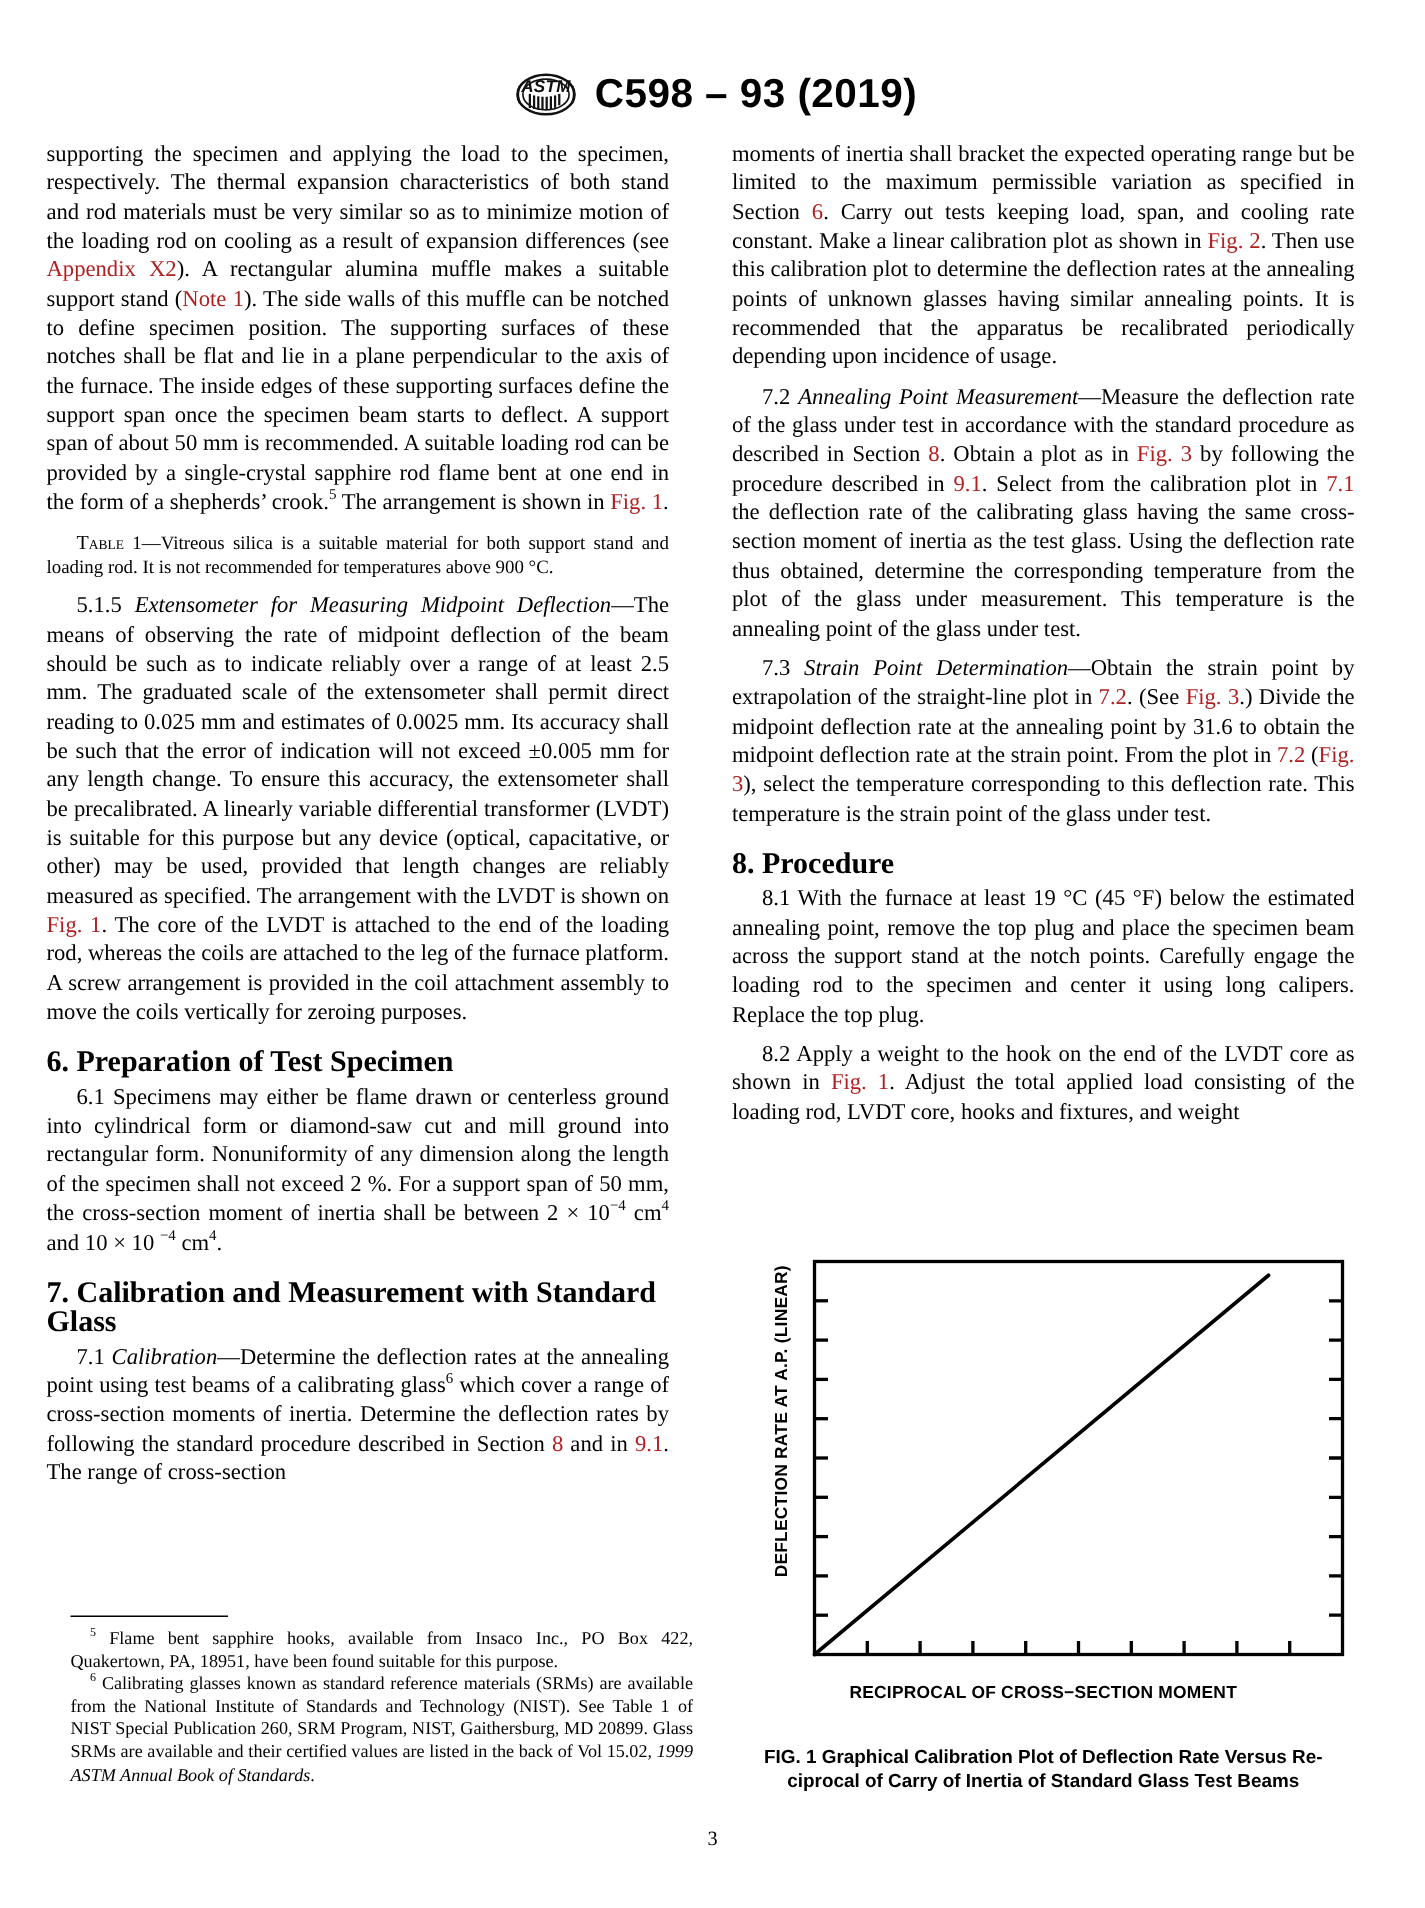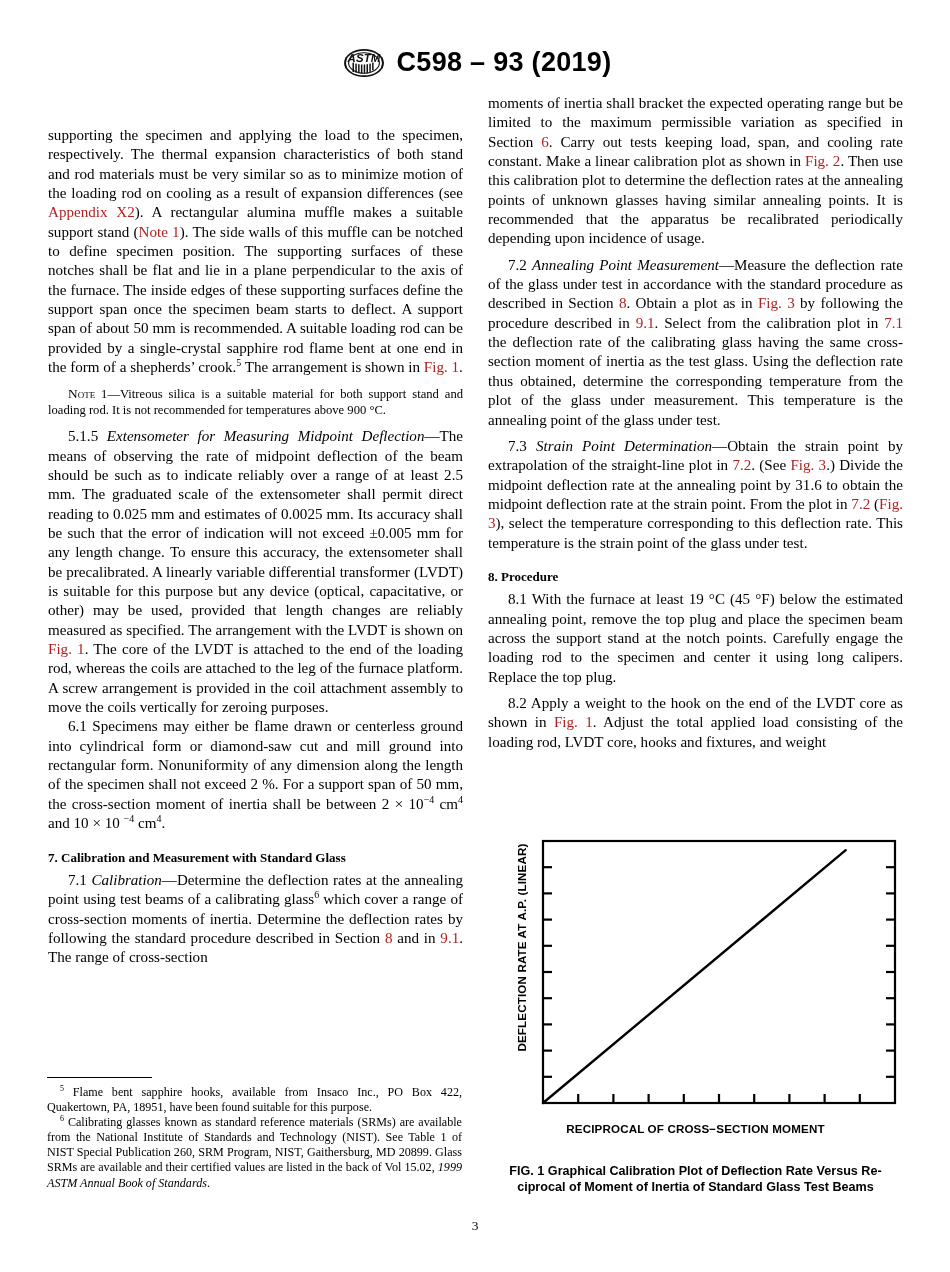--- a/index.html
+++ b/index.html
@@ -55,33 +55,33 @@
   .col {
     position: absolute;
     top: 94px;
     width: 415px;
     font-size: 15.1px;
     line-height: 19.35px;
     text-align: justify;
     text-justify: inter-word;
     hyphens: manual;
   }
-  .col-left  { left: 48px; margin-top: 32px; }
+  .col-left  { left: 31px; }
   .col-right { left: 488px; }
 
   p { margin: 0; }
   p.body {
     text-indent: 20px;
   }
   p.cont { text-indent: 0; }
 
   .sec-head {
     font-family: "Liberation Serif", "DejaVu Serif", serif;
     font-weight: bold;
-    font-size: 13px;
+    font-size: 20px;
     margin-top: 14px;
     margin-bottom: 4px;
     text-indent: 0;
     text-align: left;
   }
   .spacer-sm { height: 7px; }
 
   i, .it { }
   .lnk { color: #b02020; }
   sup { font-size: 0.66em; vertical-align: super; line-height: 0; }
@@ -203,25 +203,26 @@
         <path d="M38.6 9.4 Q40.8 15 38.6 20.5" fill="none" stroke="#111" stroke-width="1.5"></path>
       </svg>
     </span>
     <span class="header-title">C598 – 93 (2019)</span>
   </div>
 
   <div class="col col-left">
 
     <p class="body cont"><span>supporting the specimen and applying the load to the specimen, respectively. The thermal expansion characteristics of both stand and rod materials must be very similar so as to minimize motion of the loading rod on cooling as a result of expansion differences (see </span><span class="lnk">Appendix X2</span><span>). A rectangular alumina muffle makes a suitable support stand (</span><span class="lnk">Note 1</span><span>). The side walls of this muffle can be notched to define specimen position. The supporting surfaces of these notches shall be flat and lie in a plane perpendicular to the axis of the furnace. The inside edges of these supporting surfaces define the support span once the specimen beam starts to deflect. A support span of about 50 mm is recommended. A suitable loading rod can be provided by a single-crystal sapphire rod flame bent at one end in the form of a shepherds’ crook.</span><sup>5</sup><span> The arrangement is shown in </span><span class="lnk">Fig. 1</span><span>.</span></p>
 
-    <p class="note"><span class="smallcaps">Note</span><span> 1</span><span>—Vitreous silica is a suitable material for both support stand and loading rod. It is not recommended for temperatures above 900 °C.</span></p>
+    <p class="note"><span class="smallcaps">Table</span><span> 1</span><span>—Vitreous silica is a suitable material for both support stand and loading rod. It is not recommended for temperatures above 900 °C.</span></p>
 
     <p class="body"><span>5.1.5 </span><i>Extensometer for Measuring Midpoint Deflection</i><span>—The means of observing the rate of midpoint deflection of the beam should be such as to indicate reliably over a range of at least 2.5 mm. The graduated scale of the extensometer shall permit direct reading to 0.025 mm and estimates of 0.0025 mm. Its accuracy shall be such that the error of indication will not exceed ±0.005 mm for any length change. To ensure this accuracy, the extensometer shall be precalibrated. A linearly variable differential transformer (LVDT) is suitable for this purpose but any device (optical, capacitative, or other) may be used, provided that length changes are reliably measured as specified. The arrangement with the LVDT is shown on </span><span class="lnk">Fig. 1</span><span>. The core of the LVDT is attached to the end of the loading rod, whereas the coils are attached to the leg of the furnace platform. A screw arrangement is provided in the coil attachment assembly to move the coils vertically for zeroing purposes.</span></p>
 
 
+    <p class="sec-head">6.  Preparation of Test Specimen</p>
 
     <p class="body"><span>6.1 Specimens may either be flame drawn or centerless ground into cylindrical form or diamond-saw cut and mill ground into rectangular form. Nonuniformity of any dimension along the length of the specimen shall not exceed 2 %. For a support span of 50 mm, the cross-section moment of inertia shall be between 2 × 10</span><sup>−4</sup><span> cm</span><sup>4</sup><span> and 10 × 10 </span><sup>−4</sup><span> cm</span><sup>4</sup><span>.</span></p>
 
     <p class="sec-head">7.  Calibration and Measurement with Standard Glass</p>
 
     <p class="body"><span>7.1 </span><i>Calibration</i><span>—Determine the deflection rates at the annealing point using test beams of a calibrating glass</span><sup>6</sup><span> which cover a range of cross-section moments of inertia. Determine the deflection rates by following the standard procedure described in Section </span><span class="lnk">8</span><span> and in </span><span class="lnk">9.1</span><span>. The range of cross-section</span></p>
   </div>
 
   <div class="footnotes">
     <div class="fn-rule"></div>
@@ -290,18 +291,18 @@
             <polyline points="55,270 357.71999999999997,17.170000000000016" fill="none" stroke="#000000" stroke-width="2.4" stroke-linecap="round"></polyline>
           </g>
       </svg>
       <div class="axis-label-y">DEFLECTION RATE AT A.P. (LINEAR)</div>
       <div class="axis-label-x">
         <div>RECIPROCAL OF CROSS−SECTION MOMENT</div>
       </div>
     </div>
     <div class="fig-caption">
       <div>FIG. 1  Graphical Calibration Plot of Deflection Rate Versus Re-</div>
-      <div>ciprocal of Moment of Inertia of Standard Glass Test Beams</div>
+      <div>ciprocal of Carry of Inertia of Standard Glass Test Beams</div>
     </div>
   </div>
 
   <div class="page-number">3</div>
 </div>
 
 </body></html>

